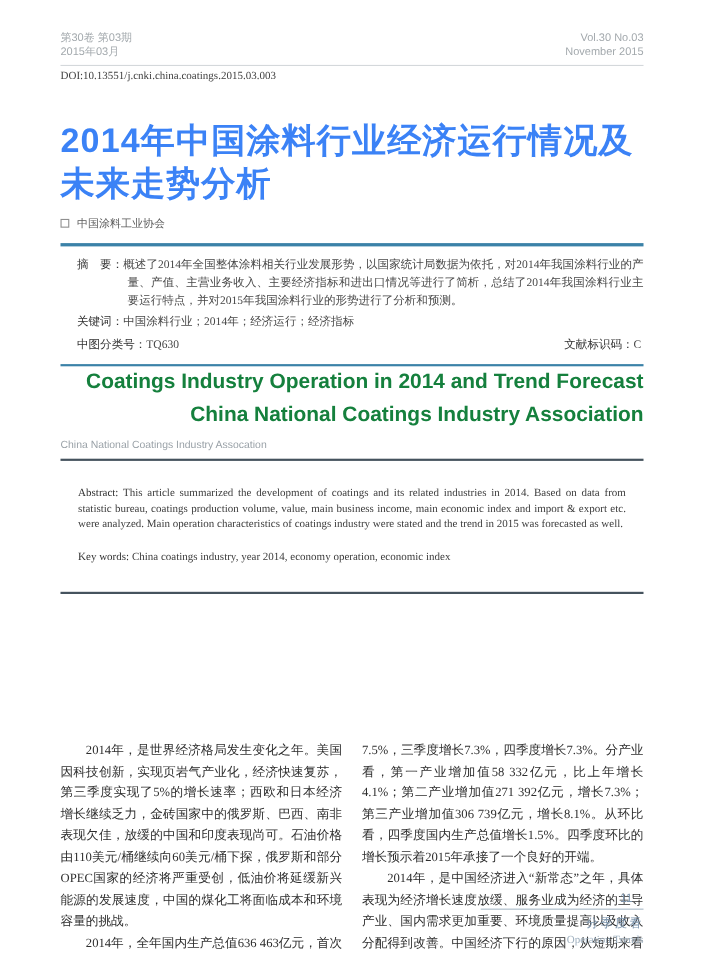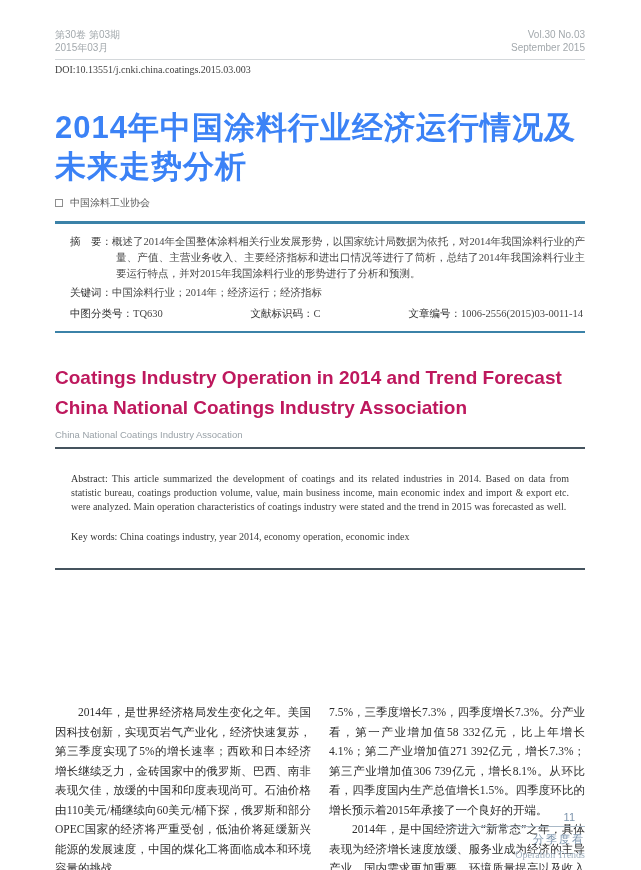--- a/index.html
+++ b/index.html
@@ -21,21 +21,21 @@
 
   
   .abstract-zh { margin-top:11px; border-top:3px solid #3b82a8; border-bottom:2px solid #3b82a8; padding:10px 0 9px 15px; color:#474747; font-size:10.5px; line-height:16px; font-family:"Liberation Serif",serif; }
   .abs-par { padding-left:46px; text-indent:-46px; text-align:justify; }
   .lbl { font-weight:normal; color:#303030; }
   .kw-line { margin-top:3px; }
   .clc-row { display:flex; justify-content:space-between; margin-top:5px; padding-right:2px; }
   .clc-row .item { white-space:nowrap; }
 
   
-  .title-en { margin-top:30px; color:#be185d; font-size:19px; line-height:30px; font-weight:bold; font-family:"Liberation Sans",sans-serif; }
+  .title-en { color:#15803d; font-size:19px; line-height:30px; font-weight:bold; font-family:"Liberation Sans",sans-serif;text-align:right; }
   .author-en { margin-top:6px; color:#9aa2a8; font-size:9.5px; }
 
   
   .abstract-en { margin-top:7px; border-top:2px solid #45535e; border-bottom:2px solid #45535e; padding:7px 0 8px; font-family:"Liberation Serif",serif; font-size:10px; line-height:14px; color:#3c3c3c; text-align:justify; }
   .abstract-en .row { margin:16px; }
 
   
   .body-cols { margin-top:133px; display:flex; gap:18px; font-family:"Liberation Serif",serif; font-size:11.5px; line-height:19.5px; color:#2d2d2d; text-align:justify; }
   .col { width:256px; }
   .col p { text-indent:2em; }
@@ -53,21 +53,21 @@
 
 <div class="page">
 
   <header class="journal-header">
     <div class="jh-col jh-left">
       <div>第30卷 第03期</div>
       <div>2015年03月</div>
     </div>
     <div class="jh-col jh-right">
       <div>Vol.30 No.03</div>
-      <div>September 2015</div>
+      <div>November 2015</div>
     </div>
   </header>
 
   <div class="doi">DOI:10.13551/j.cnki.china.coatings.2015.03.003</div>
 
   <h1 class="title-zh">
     <div>2014年中国涂料行业经济运行情况及</div>
     <div>未来走势分析</div>
   </h1>
 
@@ -75,21 +75,20 @@
     <span class="sq"></span>
     <span>中国涂料工业协会</span>
   </div>
 
   <section class="abstract-zh">
     <p class="abs-par"><span class="lbl">摘　要：</span><span>概述了2014年全国整体涂料相关行业发展形势，以国家统计局数据为依托，对2014年我国涂料行业的产量、产值、主营业务收入、主要经济指标和进出口情况等进行了简析，总结了2014年我国涂料行业主要运行特点，并对2015年我国涂料行业的形势进行了分析和预测。</span></p>
     <p class="kw-line"><span class="lbl">关键词：</span><span>中国涂料行业；2014年；经济运行；经济指标</span></p>
     <div class="clc-row">
       <span class="item"><span class="lbl">中图分类号：</span><span>TQ630</span></span>
       <span class="item"><span class="lbl">文献标识码：</span><span>C</span></span>
-      <span class="item"><span class="lbl">文章编号：</span><span>1006-2556(2015)03-0011-14</span></span>
     </div>
   </section>
 
   <h2 class="title-en">
     <div>Coatings Industry Operation in 2014 and Trend Forecast</div>
     <div>China National Coatings Industry Association</div>
   </h2>
 
   <div class="author-en">China National Coatings Industry Assocation</div>
 

